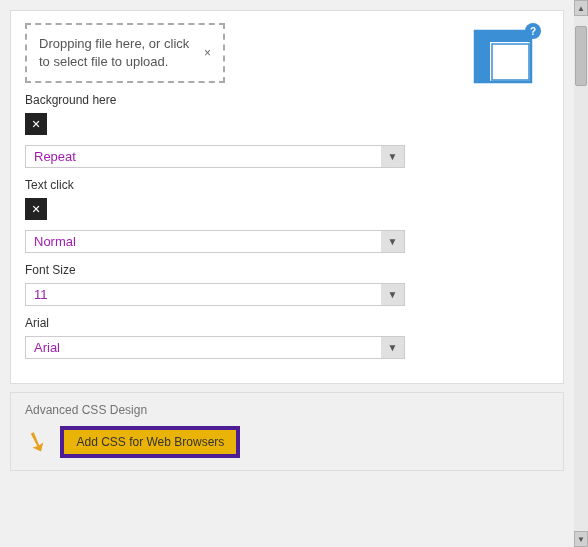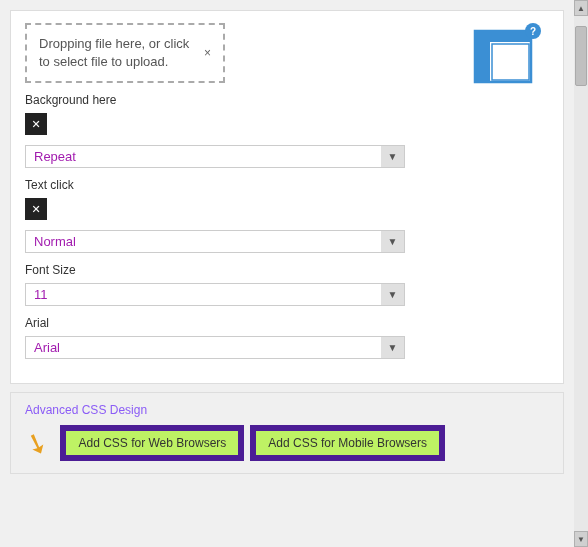--- a/index.html
+++ b/index.html
@@ -172,41 +172,41 @@
       margin-bottom: 10px;
     }
     .advanced-section {
       background: #f0f0f0;
       border: 1px solid #ddd;
       padding: 10px 14px 12px 14px;
       margin-right: 10px;
     }
     .advanced-label {
       font-size: 12px;
-      color: #8b5cf6;
+      color: #737373;
       margin-bottom: 8px;
     }
     .arrow-indicator {
       display: inline-block;
       font-size: 28px;
       color: #e8a020;
       margin-right: 6px;
       transform: rotate(20deg);
       display: inline-block;
     }
     .btn-row {
       display: flex;
       gap: 6px;
       align-items: center;
     }
     .css-btn {
       padding: 5px 12px;
       font-size: 12px;
-      background: #bef264;
-      border: 6px solid #4c1d95;
+      background: #eab308;
+      border: 4px solid #4c1d95;
       cursor: pointer;
       color: #333;
     }
   </style>
 </head>
 <body>
 
 <div class="outer-wrapper">
   <div class="main-panel">
 
@@ -305,21 +305,20 @@
         </div>
       </div>
 
     </div>
 
     <div class="advanced-section">
       <div class="advanced-label">Advanced CSS Design</div>
       <div class="btn-row">
         <span class="arrow-indicator">➘</span>
         <button class="css-btn">Add CSS for Web Browsers</button>
-        <button class="css-btn">Add CSS for Mobile Browsers</button>
       </div>
     </div>
 
   </div>
 
   <div class="scrollbar">
     <div class="scroll-arrow">▲</div>
     <div class="scroll-track">
       <div class="scroll-thumb"></div>
     </div>

